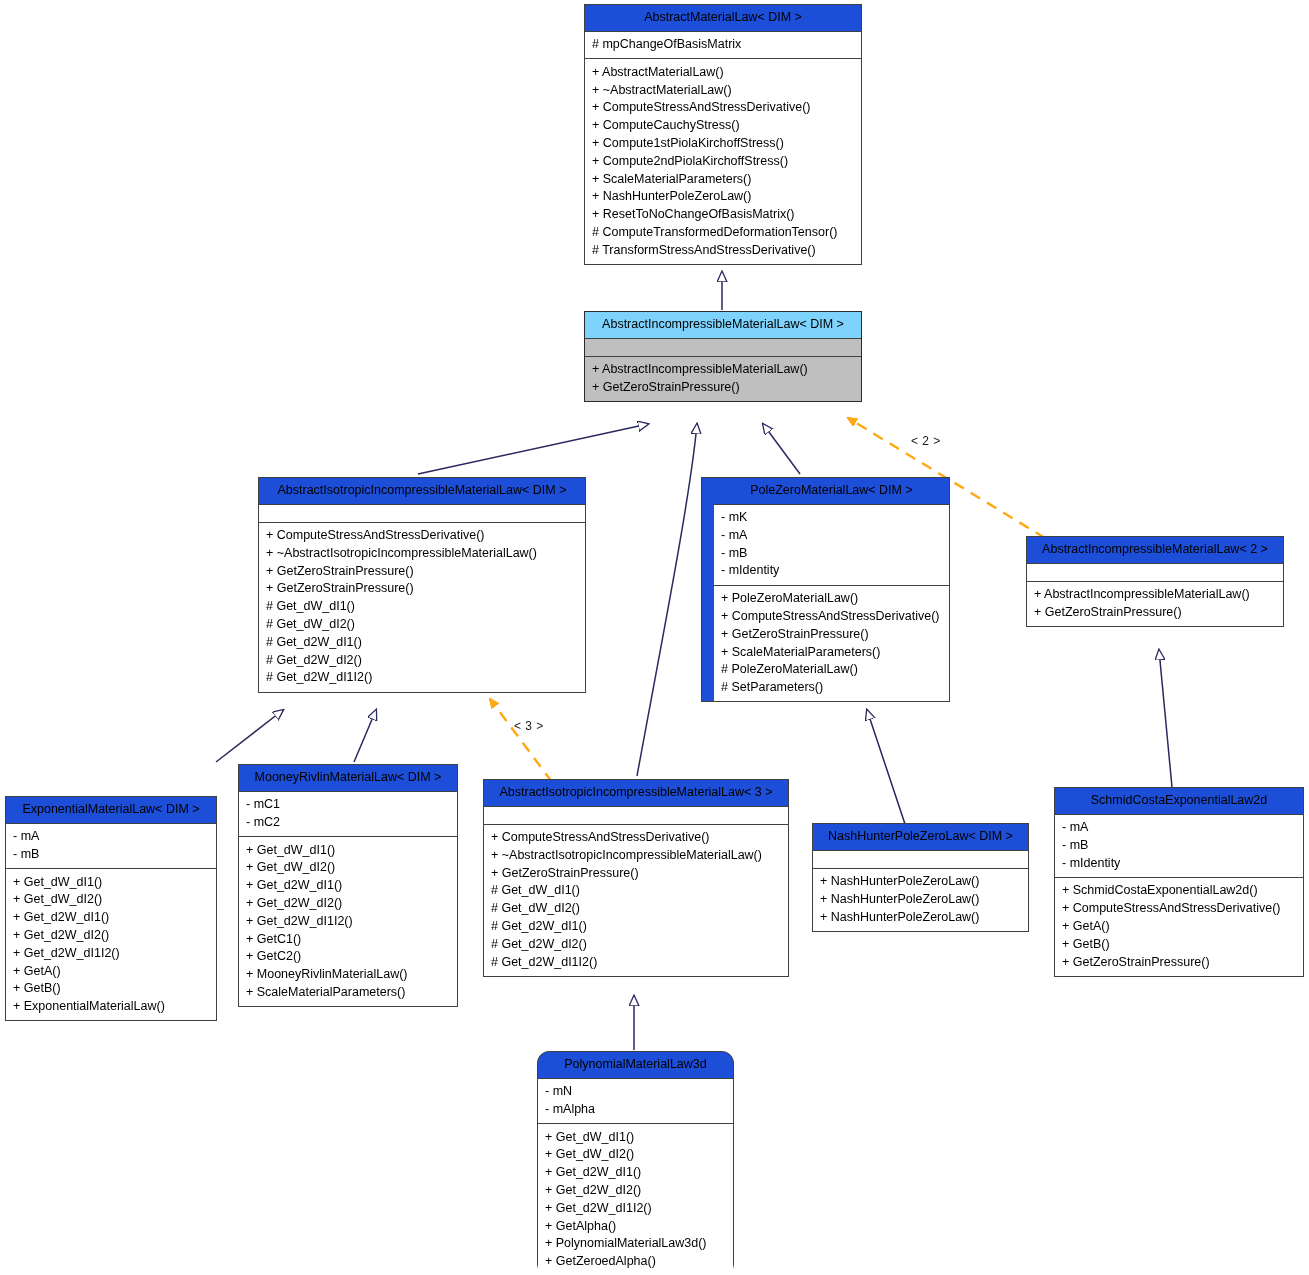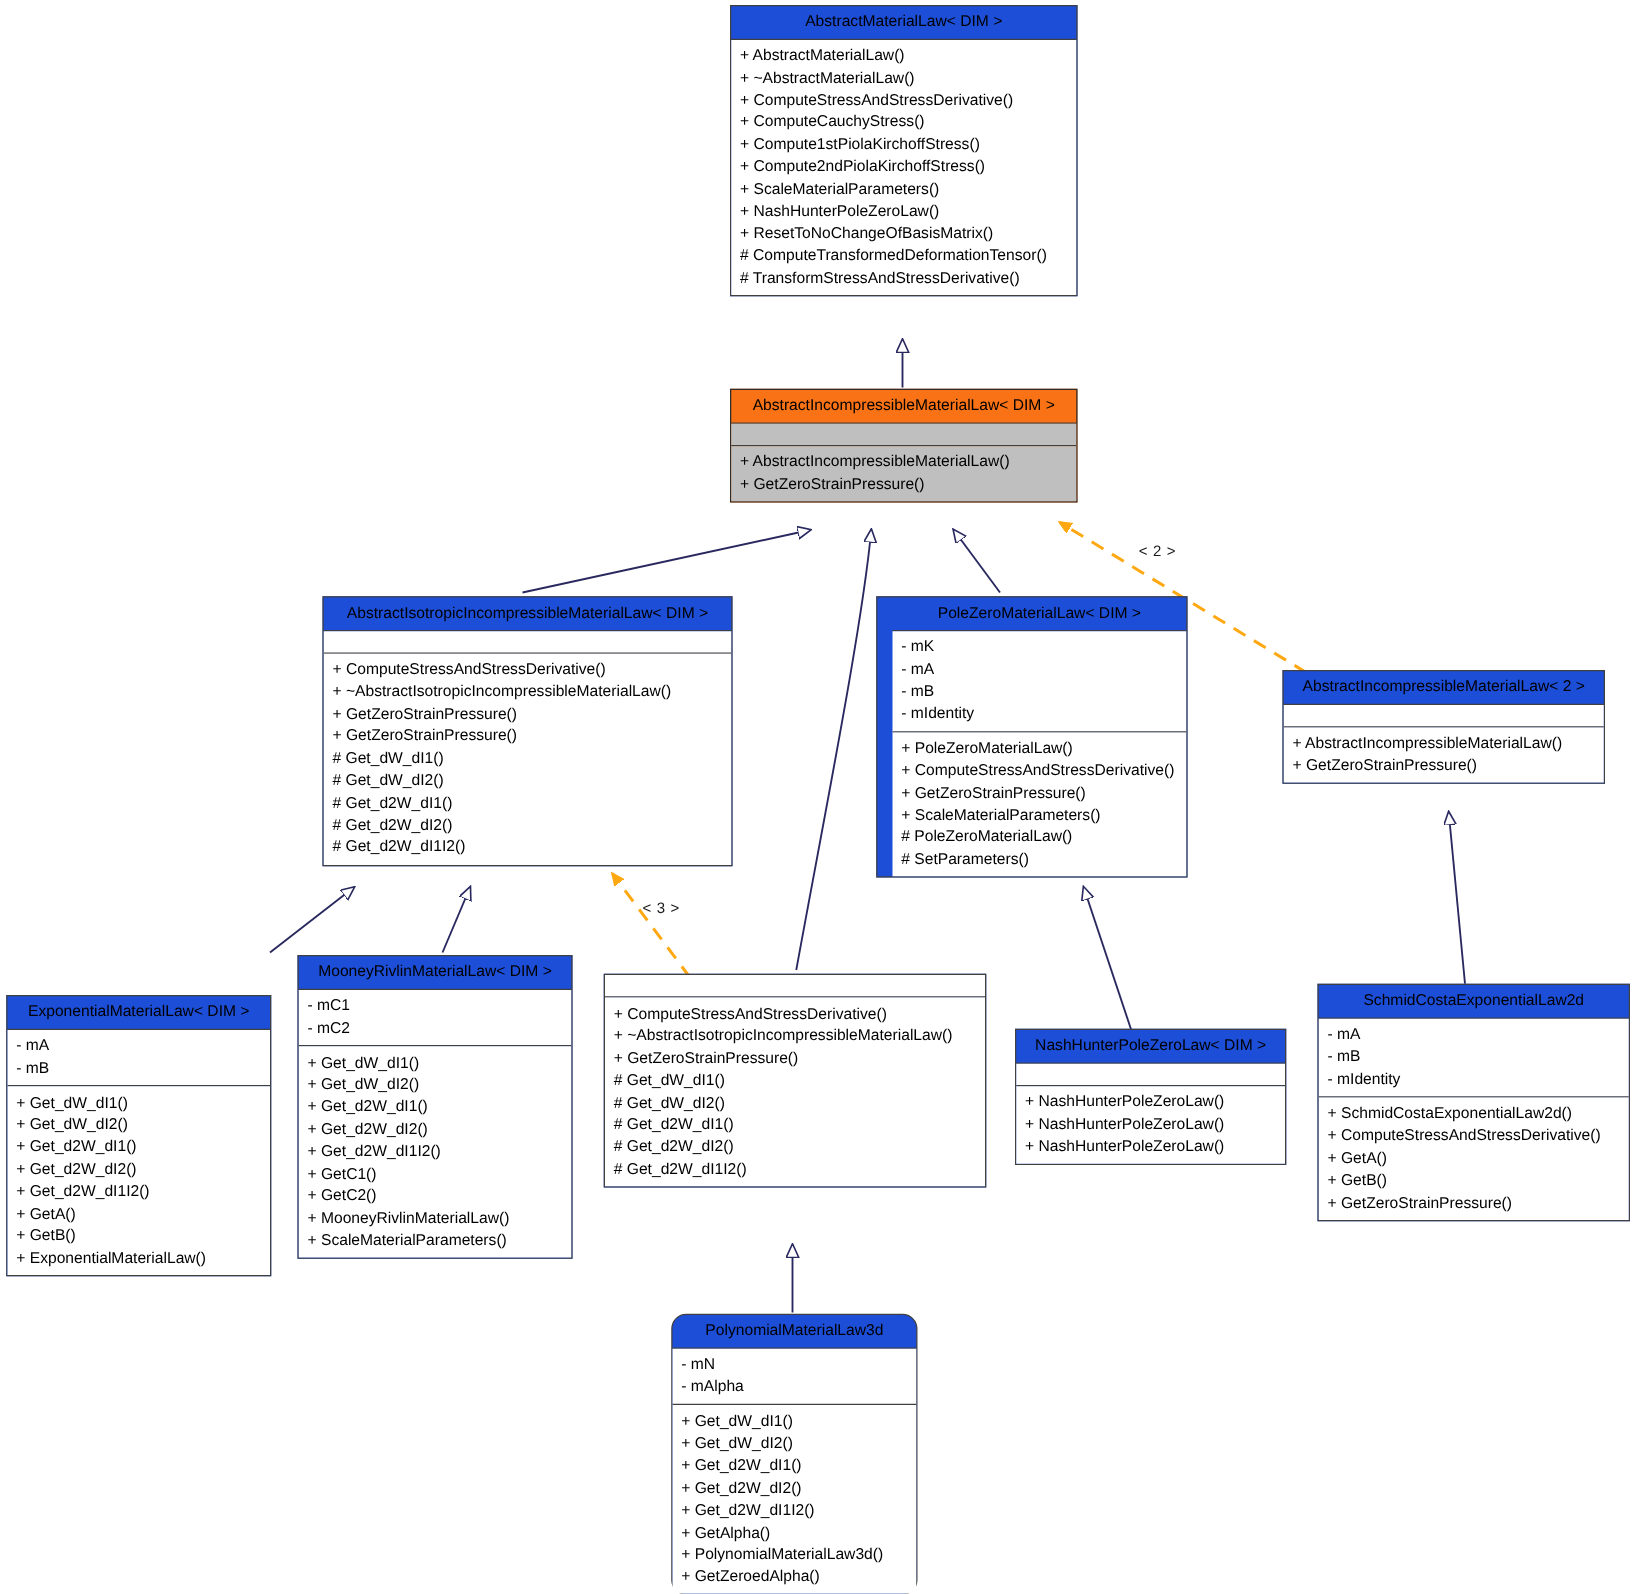--- a/index.html
+++ b/index.html
@@ -31,21 +31,21 @@
   .umlbox {
     position: absolute;
     box-sizing: border-box;
     border: 1px solid #404040;
     background: #1d4ed8;
     font-size: 12.5px;
     color: #000000;
     line-height: 1.0;
   }
   .umlbox.highlight {
-    background: #f97316;
+    background: #7dd3fc;
     border: 1px solid #2b2b2b;
   }
   .umlbox.highlight .sec {
     background: #bfbfbf;
   }
   .title {
     text-align: center;
     padding: 6px 6px 7px 6px;
     border-bottom: 1px solid #404040;
     font-size: 12.5px;
@@ -111,20 +111,23 @@
     <path d="M 634,1050 L 634,996" stroke="#292960" stroke-width="1.5" fill="none" marker-end="url(#hollowtri)"></path>
 
     <path d="M 905,824 L 867,710" stroke="#292960" stroke-width="1.5" fill="none" marker-end="url(#hollowtri)"></path>
 
     <path d="M 1172,787 L 1159,650" stroke="#292960" stroke-width="1.5" fill="none" marker-end="url(#hollowtri)"></path>
   </svg>
 
   <div class="umlbox" style="left:584px; top:4px; width:278px;">
     <div class="title">AbstractMaterialLaw&lt; DIM &gt;</div>
     <div class="sec">
+      <div class="row"># mpChangeOfBasisMatrix</div>
+    </div>
+    <div class="sec">
       <div class="row">+ AbstractMaterialLaw()</div>
       <div class="row">+ ~AbstractMaterialLaw()</div>
       <div class="row">+ ComputeStressAndStressDerivative()</div>
       <div class="row">+ ComputeCauchyStress()</div>
       <div class="row">+ Compute1stPiolaKirchoffStress()</div>
       <div class="row">+ Compute2ndPiolaKirchoffStress()</div>
       <div class="row">+ ScaleMaterialParameters()</div>
       <div class="row">+ NashHunterPoleZeroLaw()</div>
       <div class="row">+ ResetToNoChangeOfBasisMatrix()</div>
       <div class="row"># ComputeTransformedDeformationTensor()</div>
@@ -215,20 +218,21 @@
       <div class="row">+ Get_d2W_dI2()</div>
       <div class="row">+ Get_d2W_dI1I2()</div>
       <div class="row">+ GetC1()</div>
       <div class="row">+ GetC2()</div>
       <div class="row">+ MooneyRivlinMaterialLaw()</div>
       <div class="row">+ ScaleMaterialParameters()</div>
     </div>
   </div>
 
   <div class="umlbox" style="left:483px; top:779px; width:306px;">
+    <div class="title">AbstractIsotropicIncompressibleMaterialLaw&lt; 3 &gt;</div>
     <div class="sec empty"></div>
     <div class="sec">
       <div class="row">+ ComputeStressAndStressDerivative()</div>
       <div class="row">+ ~AbstractIsotropicIncompressibleMaterialLaw()</div>
       <div class="row">+ GetZeroStrainPressure()</div>
       <div class="row"># Get_dW_dI1()</div>
       <div class="row"># Get_dW_dI2()</div>
       <div class="row"># Get_d2W_dI1()</div>
       <div class="row"># Get_d2W_dI2()</div>
       <div class="row"># Get_d2W_dI1I2()</div>

